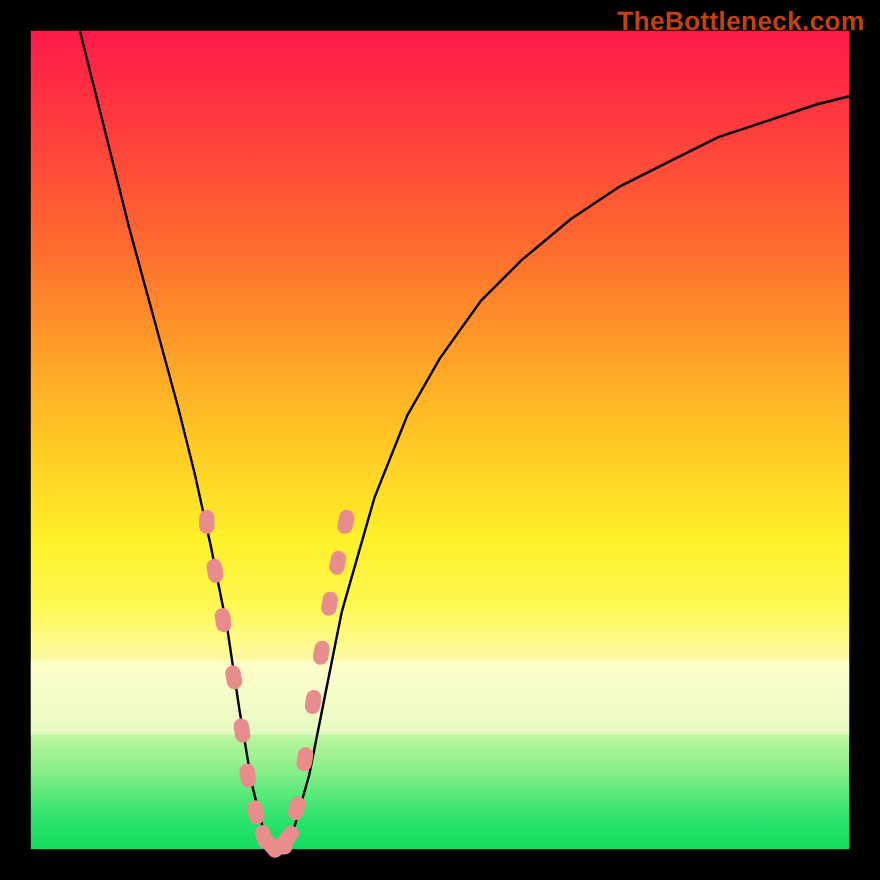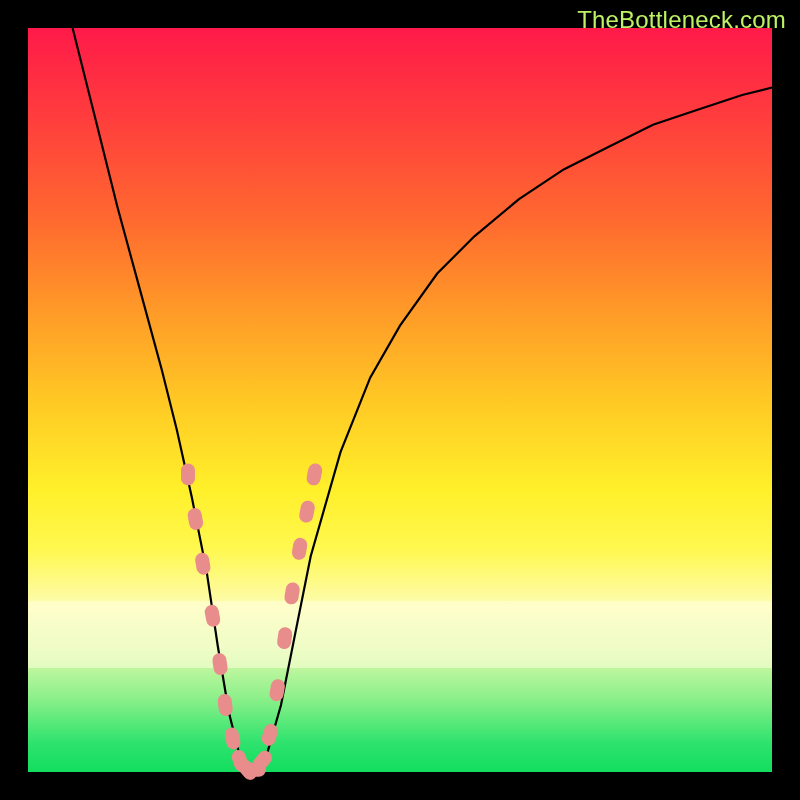--- a/index.html
+++ b/index.html
@@ -44,23 +44,23 @@
     left: 0;
     right: 0;
     top: 77%;
     height: 9%;
     background: rgba(255, 255, 220, 0.55);
   }
   .watermark {
     position: absolute;
     top: 6px;
     right: 14px;
-    color: #bef264;
+    color: #c2410c;
     font-size: 24px;
-    font-weight: 400;
+    font-weight: 700;
     letter-spacing: 0.2px;
     user-select: none;
   }
   svg.curve {
     position: absolute;
     left: 0;
     top: 0;
     width: 100%;
     height: 100%;
     overflow: visible;

